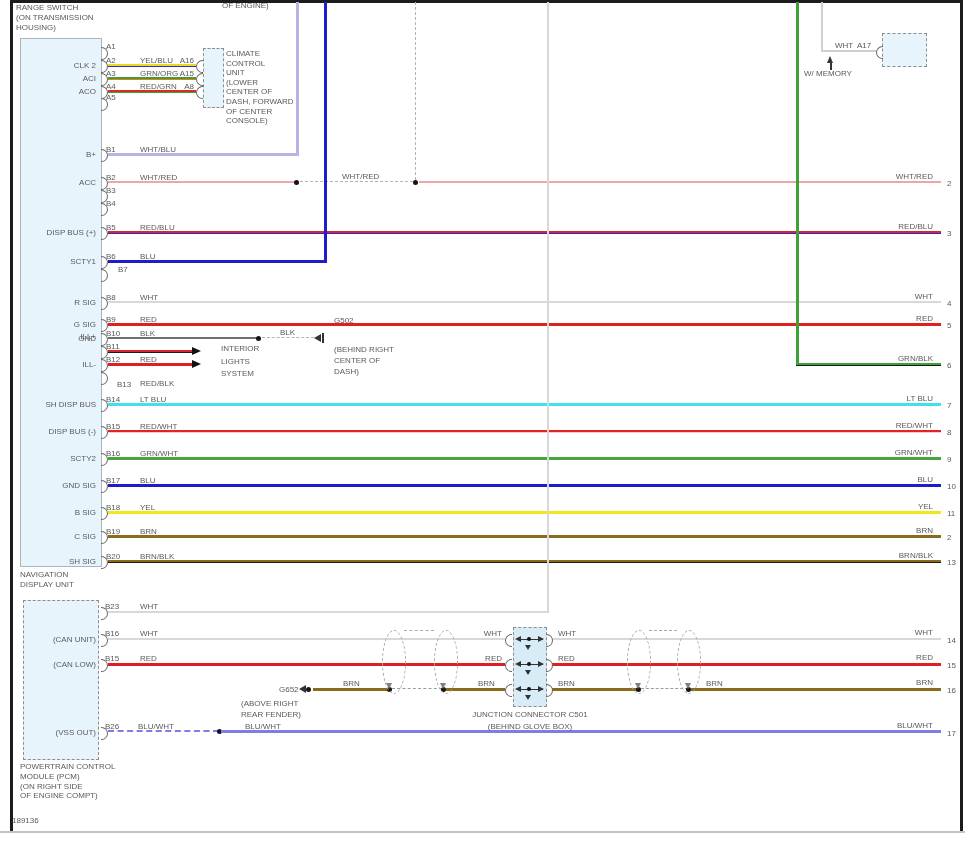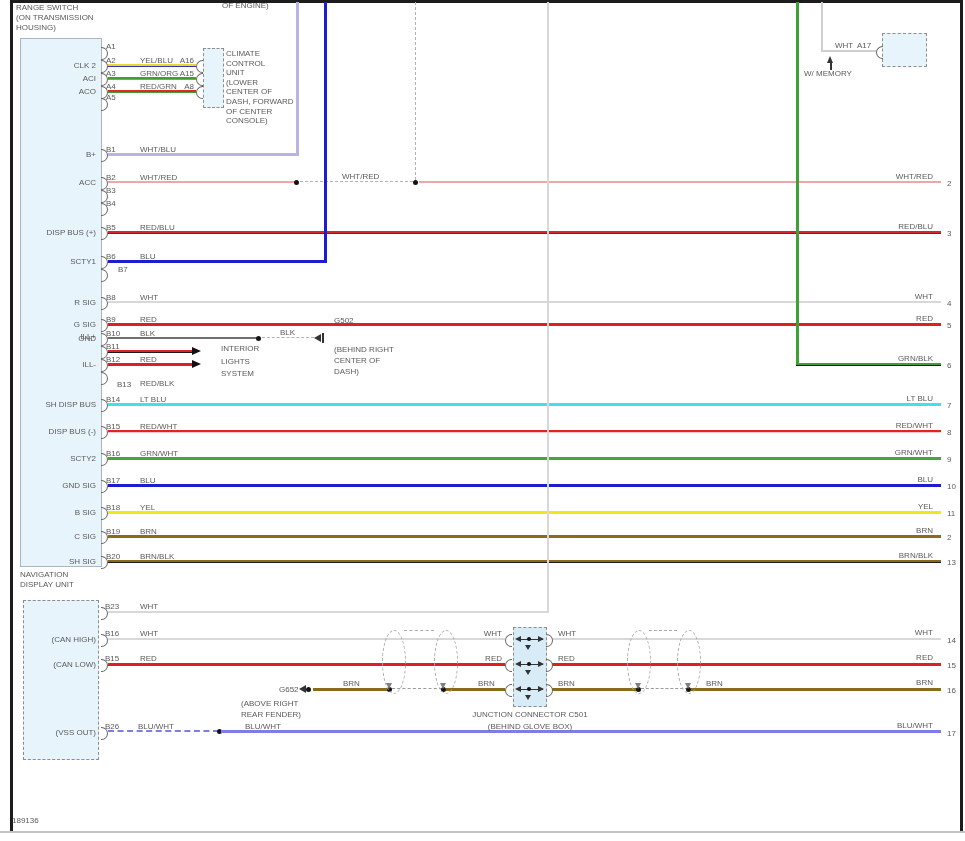--- a/index.html
+++ b/index.html
@@ -36,20 +36,24 @@
   <div class="t" style="left:16px;top:3px;">RANGE SWITCH
 (ON TRANSMISSION
 HOUSING)</div>
   <div class="t" style="left:222px;top:1px;">OF ENGINE)</div>
 
   <div class="box solidbox" style="left:20px;top:38px;width:80px;height:527px;"></div>
   <div class="t" style="left:20px;top:570px;">NAVIGATION
 DISPLAY UNIT</div>
 
   <div class="box dashbox" style="left:23px;top:600px;width:74px;height:158px;"></div>
+  <div class="t" style="left:20px;top:762px;">POWERTRAIN CONTROL
+MODULE (PCM)
+(ON RIGHT SIDE
+OF ENGINE COMPT)</div>
 
   <div class="box dashbox" style="left:203px;top:48px;width:19px;height:58px;"></div>
   <div class="t" style="left:226px;top:49px;line-height:9.6px;">CLIMATE
 CONTROL
 UNIT
 (LOWER
 CENTER OF
 DASH, FORWARD
 OF CENTER
 CONSOLE)</div>
@@ -243,21 +247,21 @@
   <div class="arc-r" style="left:101px;top:607px;"></div>
   <div class="arc-r" style="left:101px;top:634px;"></div>
   <div class="arc-r" style="left:101px;top:659px;"></div>
   <div class="arc-r" style="left:101px;top:727px;"></div>
 
   <div class="t" style="left:105px;top:602px;">B23</div>
   <div class="t" style="left:105px;top:629px;">B16</div>
   <div class="t" style="left:105px;top:654px;">B15</div>
   <div class="t" style="left:105px;top:722px;">B26</div>
 
-  <div class="t ra" style="left:12px;top:635px;width:84px;">(CAN HIGH)</div>
+  <div class="t ra" style="left:12px;top:635px;width:84px;">(CAN UNIT)</div>
   <div class="t ra" style="left:12px;top:660px;width:84px;">(CAN LOW)</div>
   <div class="t ra" style="left:12px;top:728px;width:84px;">(VSS OUT)</div>
 
   <div class="t" style="left:140px;top:602px;">WHT</div>
   <div class="t" style="left:140px;top:629px;">WHT</div>
   <div class="t" style="left:140px;top:654px;">RED</div>
   <div class="t" style="left:138px;top:722px;">BLU/WHT</div>
 
   <div class="hw" style="left:108px;top:611px;width:441px;height:2px;background:#d8d8d8;"></div>
   <div class="vw" style="left:547px;top:2px;width:2px;height:610px;background:#d8d8d8;"></div>

